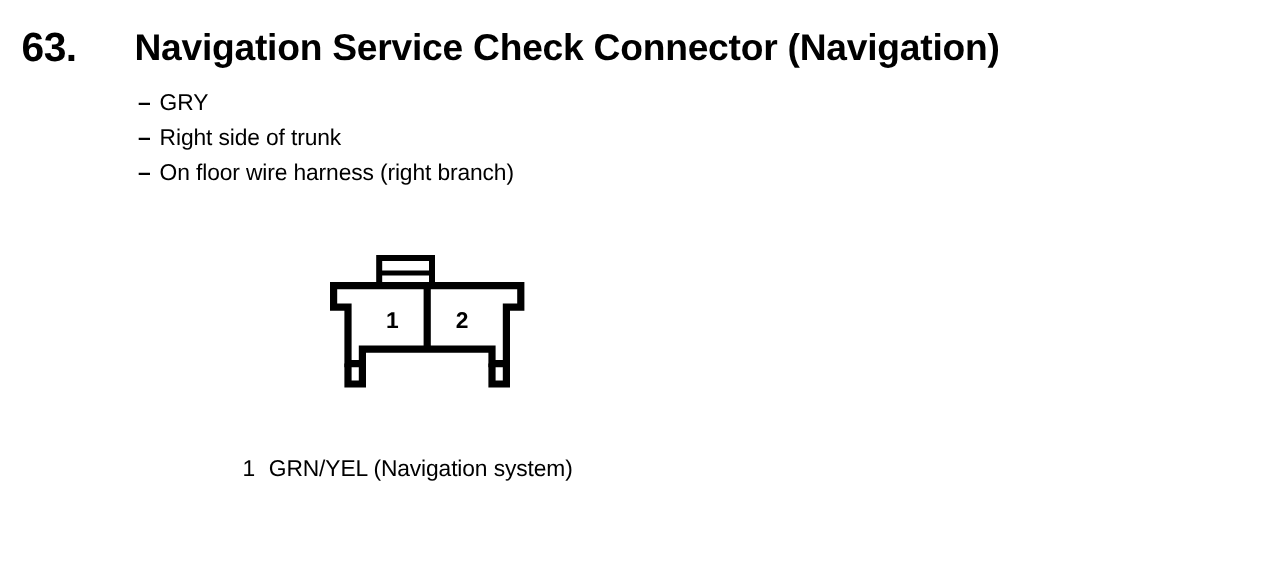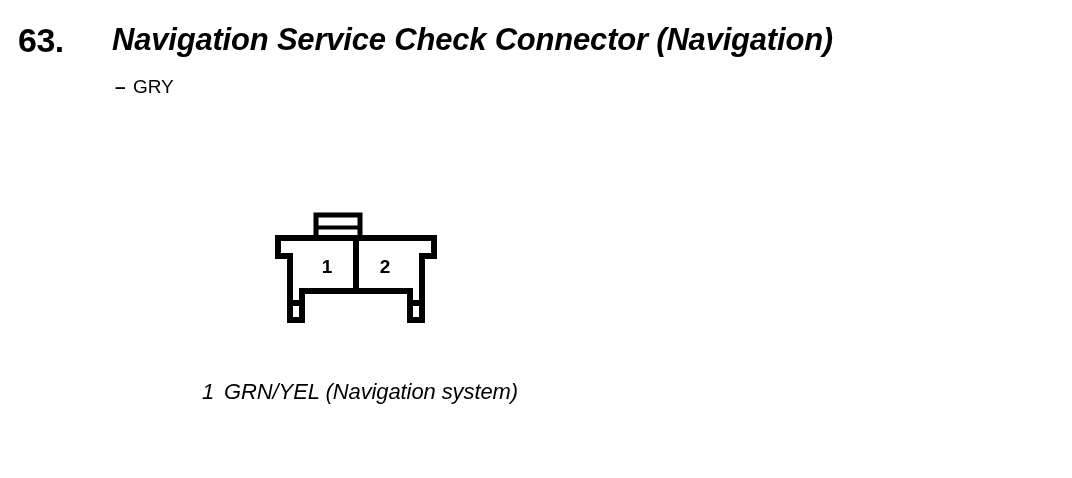--- a/index.html
+++ b/index.html
@@ -37,21 +37,20 @@
     line-height: 44px;
   }
   .header-title {
     position: absolute;
     left: 112px;
     top: 0;
     font-size: 31px;
     font-weight: bold;
     letter-spacing: -0.2px;
     line-height: 44px;
-    font-style: italic;
   }
 
   
   .bullets {
     position: absolute;
     left: 115px;
     top: 72px;
     width: 700px;
   }
   .bullet-line {
@@ -85,43 +84,48 @@
   }
 
   
   .legend {
     position: absolute;
     left: 202px;
     top: 377px;
     width: 600px;
   }
   .legend-row {
-    font-size: 22px;
+    font-size: 19px;
     line-height: 30px;
     white-space: nowrap;
     letter-spacing: -0.1px;
-    font-style: italic;
   }
   .legend-pin {
     display: inline-block;
     width: 22px;
     text-align: left;
   }
 </style>
 </head>
 <body>
 
 <div class="header">
   <span class="header-number">63.</span>
   <span class="header-title">Navigation Service Check Connector (Navigation)</span>
 </div>
 
 <div class="bullets">
   <div class="bullet-line">
     <span class="bullet-dash">–</span><span>GRY</span>
+  </div>
+  <div class="bullet-line">
+    <span class="bullet-dash">–</span><span>Right side of trunk</span>
+  </div>
+  <div class="bullet-line">
+    <span class="bullet-dash">–</span><span>On floor wire harness (right branch)</span>
   </div>
 </div>
 
 <div class="connector-figure">
   <svg width="180" height="130" viewBox="0 0 180 130" xmlns="http://www.w3.org/2000/svg">
 
     <g>
       <rect x="46" y="10" width="44" height="25" fill="#ffffff" stroke="#000000" stroke-width="5"></rect>
       <line x1="46" y1="22.5" x2="90" y2="22.5" stroke="#000000" stroke-width="4"></line>
     </g>

